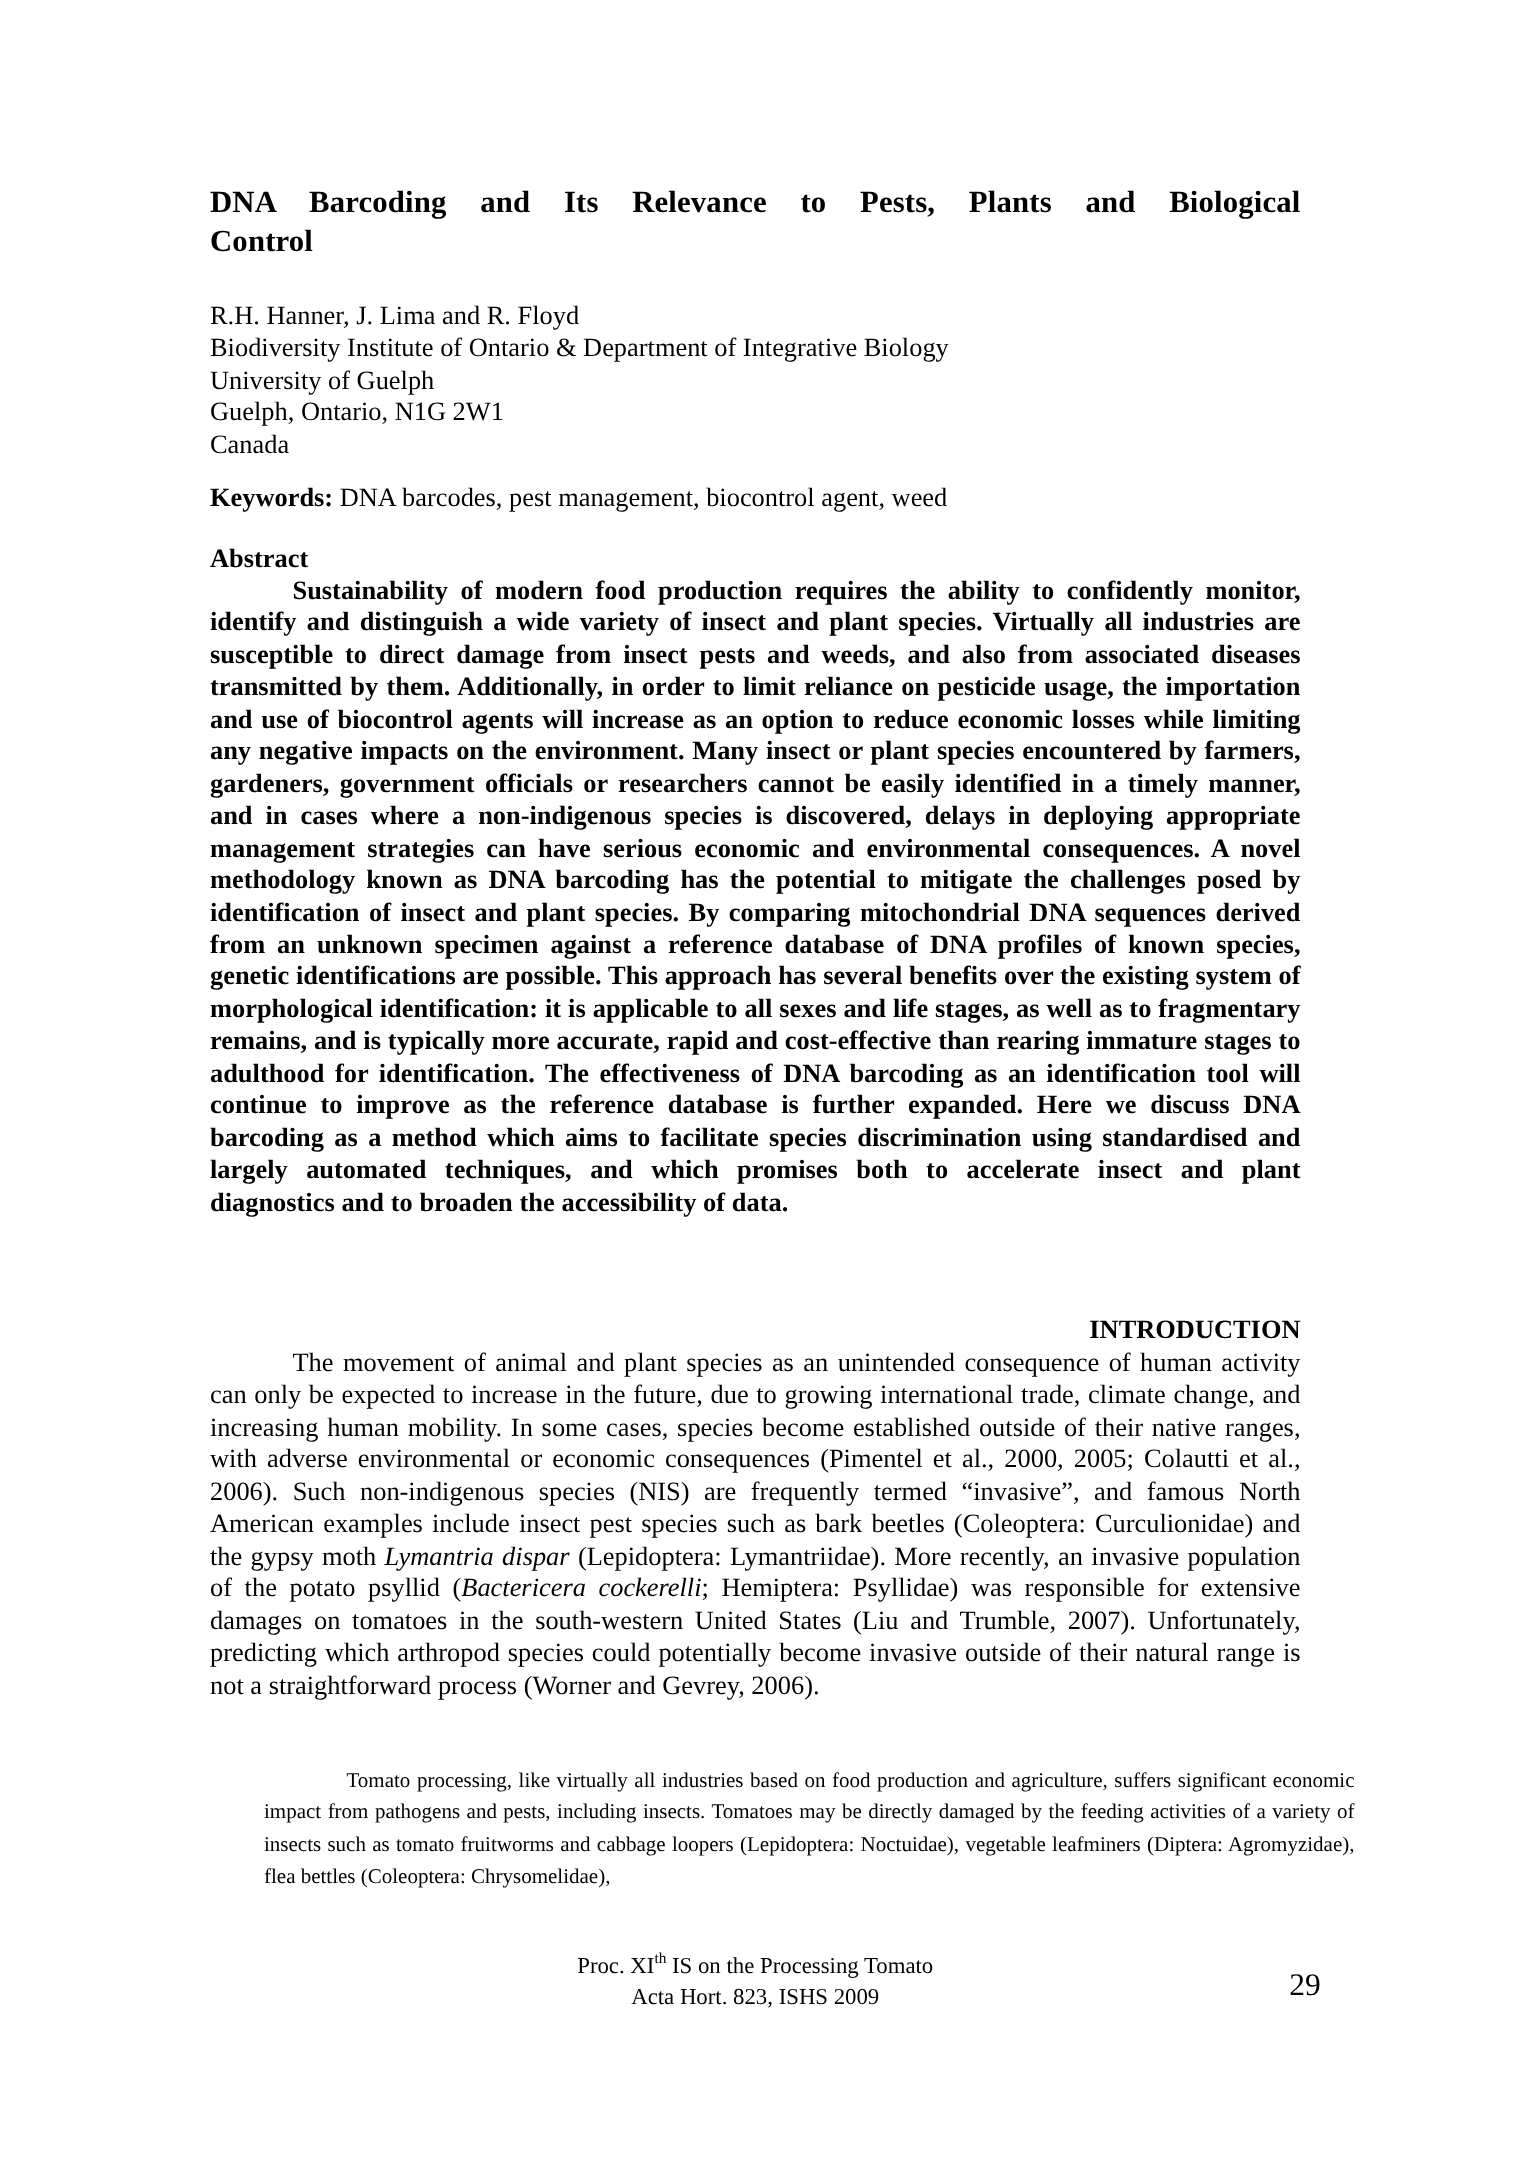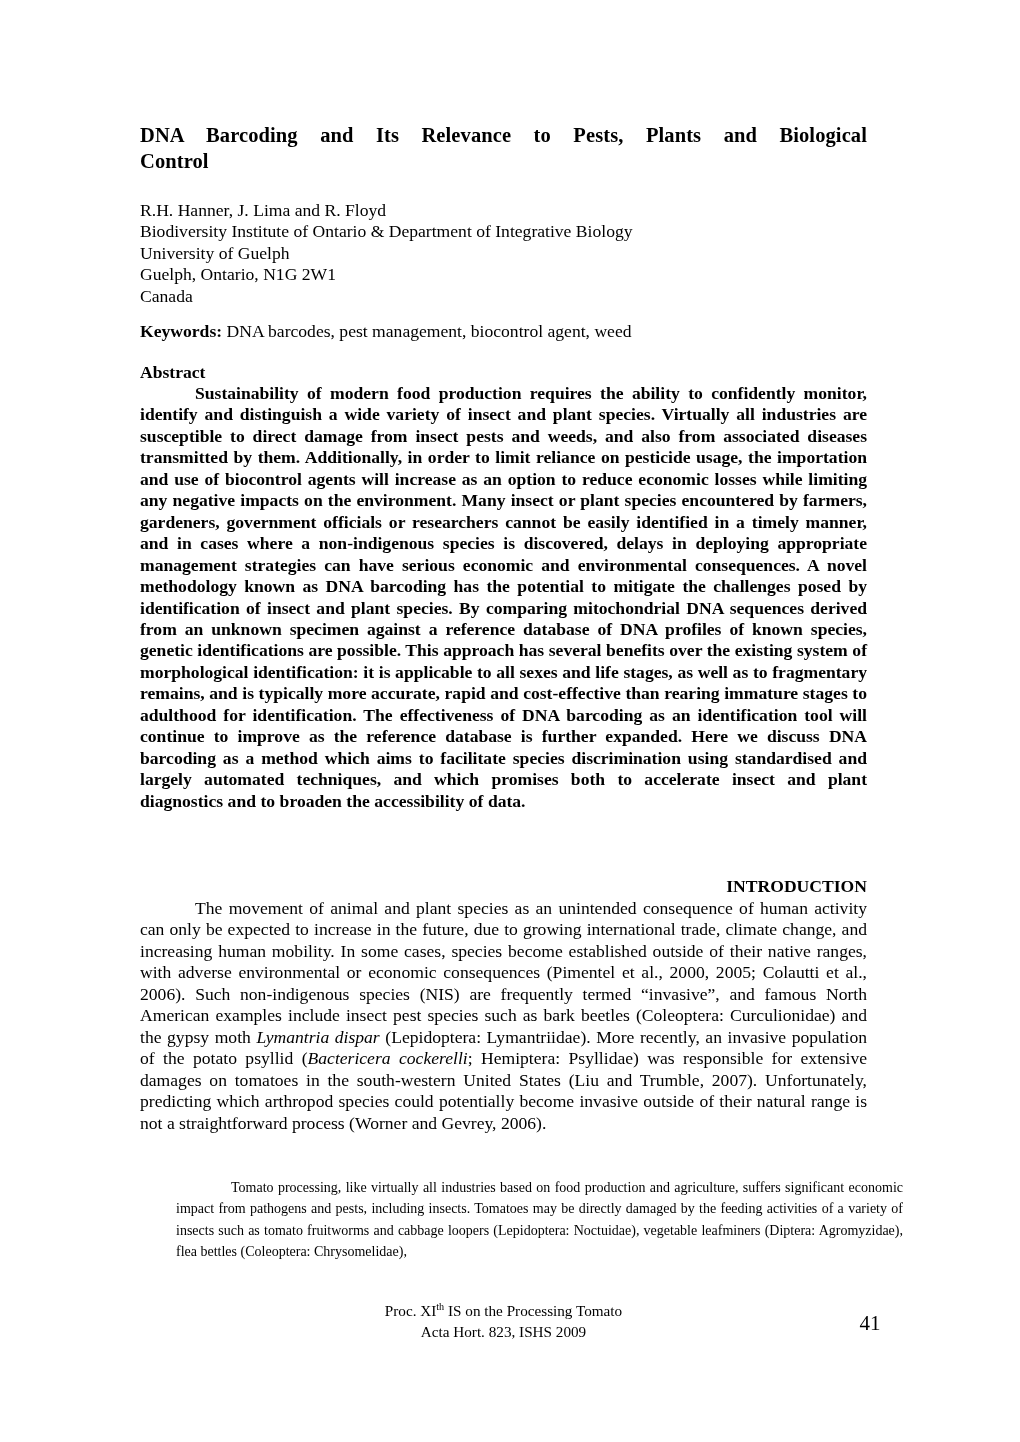--- a/index.html
+++ b/index.html
@@ -178,15 +178,15 @@
 
   <div class="intro-p1"><span>The movement of animal and plant species as an unintended consequence of human activity can only be expected to increase in the future, due to growing international trade, climate change, and increasing human mobility. In some cases, species become established outside of their native ranges, with adverse environmental or economic consequences (Pimentel et al., 2000, 2005; Colautti et al., 2006). Such non-indigenous species (NIS) are frequently termed “invasive”, and famous North American examples include insect pest species such as bark beetles (Coleoptera: Curculionidae) and the gypsy moth </span><i>Lymantria dispar</i><span> (Lepidoptera: Lymantriidae). More recently, an invasive population of the potato psyllid (</span><i>Bactericera cockerelli</i><span>; Hemiptera: Psyllidae) was responsible for extensive damages on tomatoes in the south-western United States (Liu and Trumble, 2007). Unfortunately, predicting which arthropod species could potentially become invasive outside of their natural range is not a straightforward process (Worner and Gevrey, 2006).</span></div>
 
   <div class="intro-p2">Tomato processing, like virtually all industries based on food production and agriculture, suffers significant economic impact from pathogens and pests, including insects. Tomatoes may be directly damaged by the feeding activities of a variety of insects such as tomato fruitworms and cabbage loopers (Lepidoptera: Noctuidae), vegetable leafminers (Diptera: Agromyzidae), flea bettles (Coleoptera: Chrysomelidae),</div>
 
   <div class="footer">
     <span class="ln"><span>Proc. XI</span><sup>th</sup><span> IS on the Processing Tomato</span></span>
     <span class="ln">Acta Hort. 823, ISHS 2009</span>
   </div>
 
-  <div class="page-number">41</div>
+  <div class="page-number">29</div>
 
 </div>
 
 </body></html>

